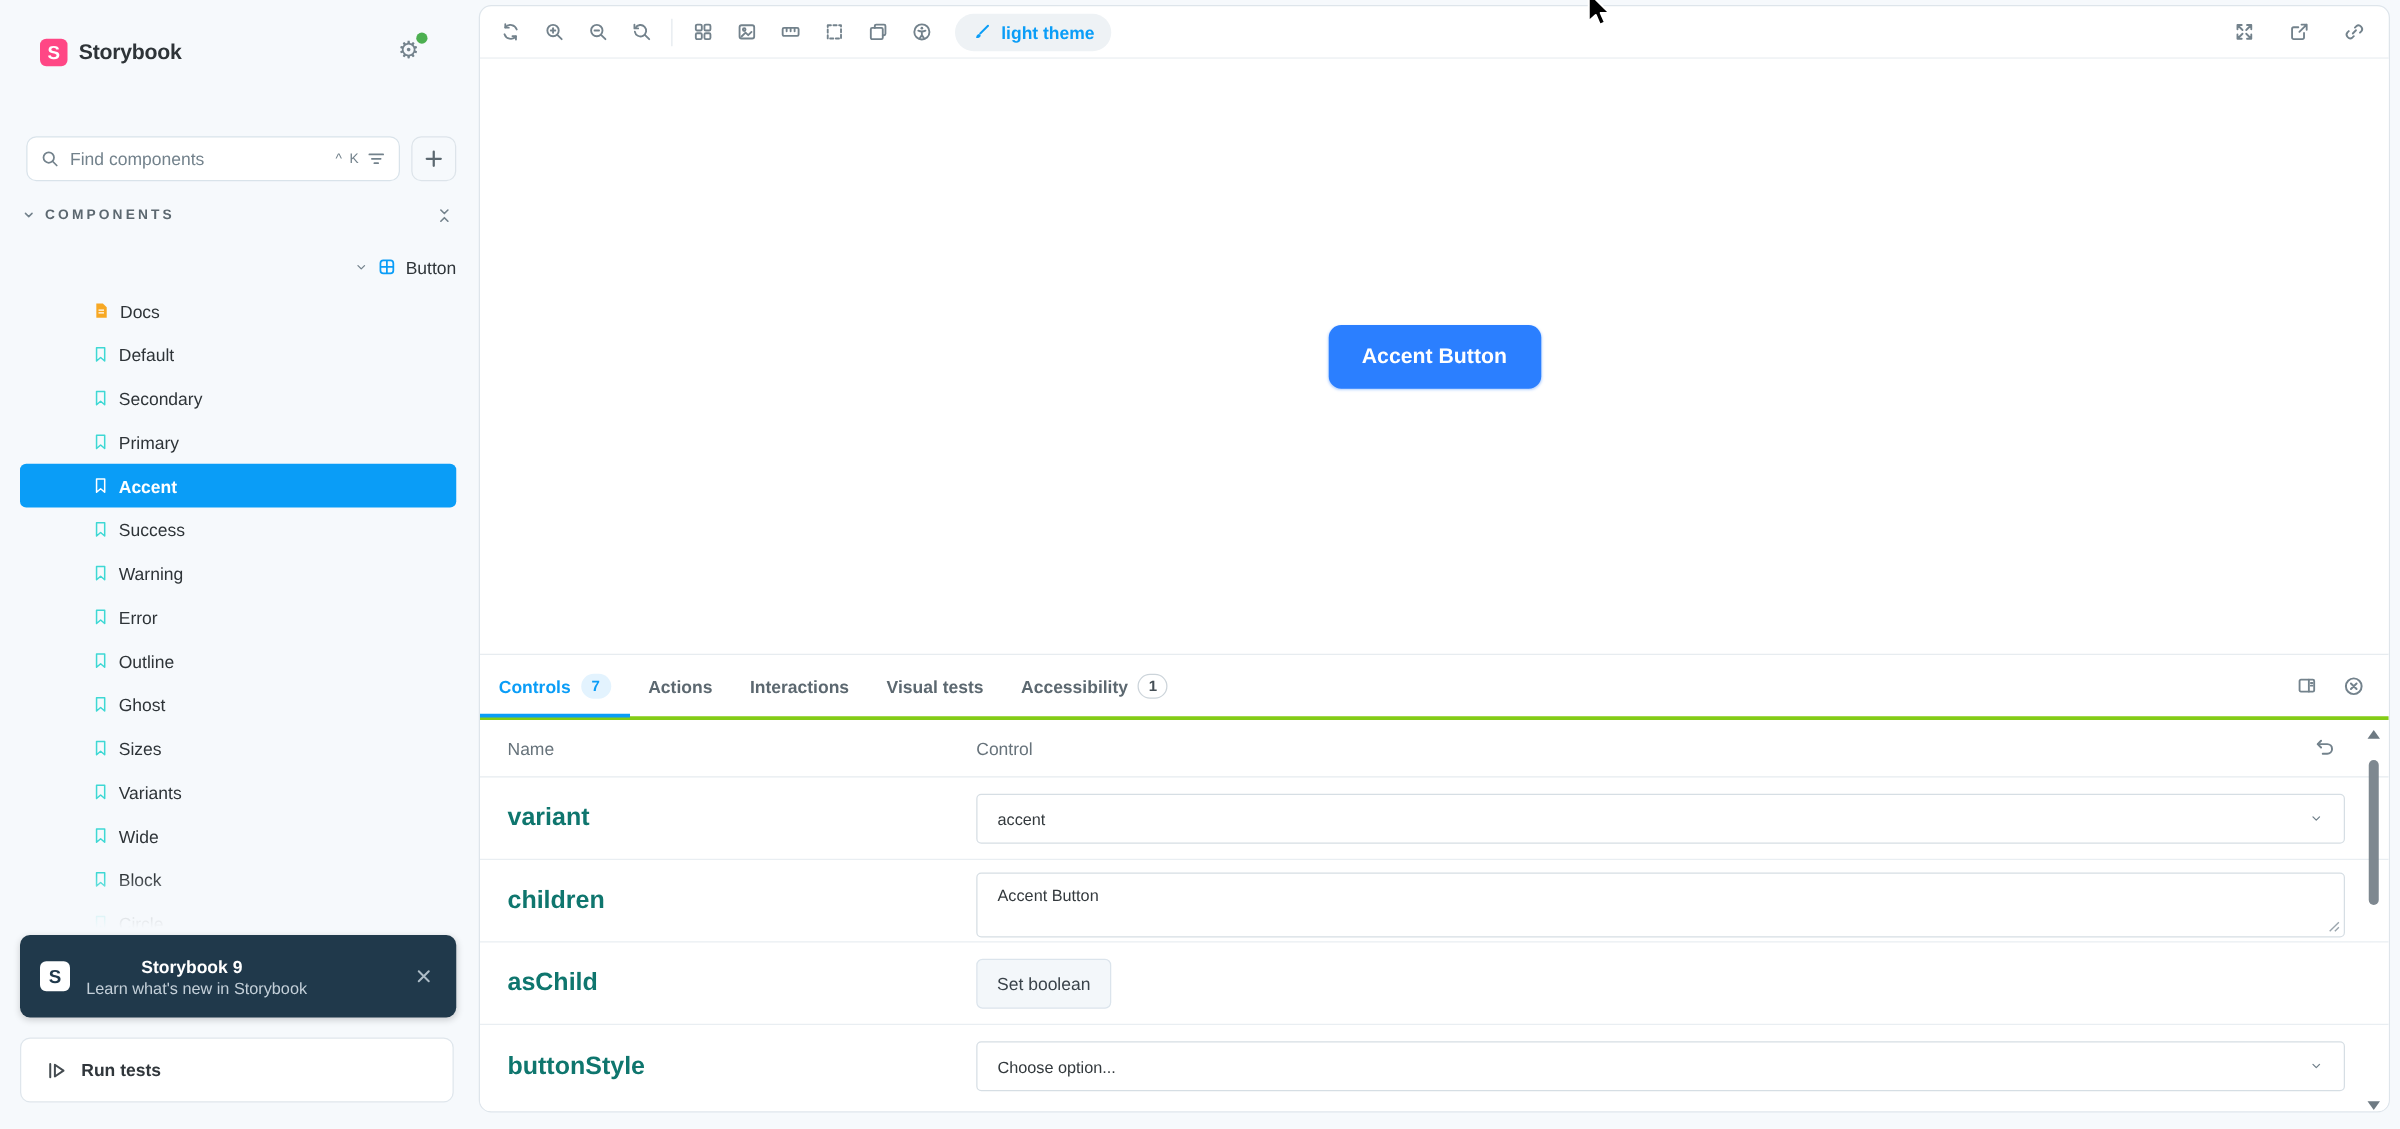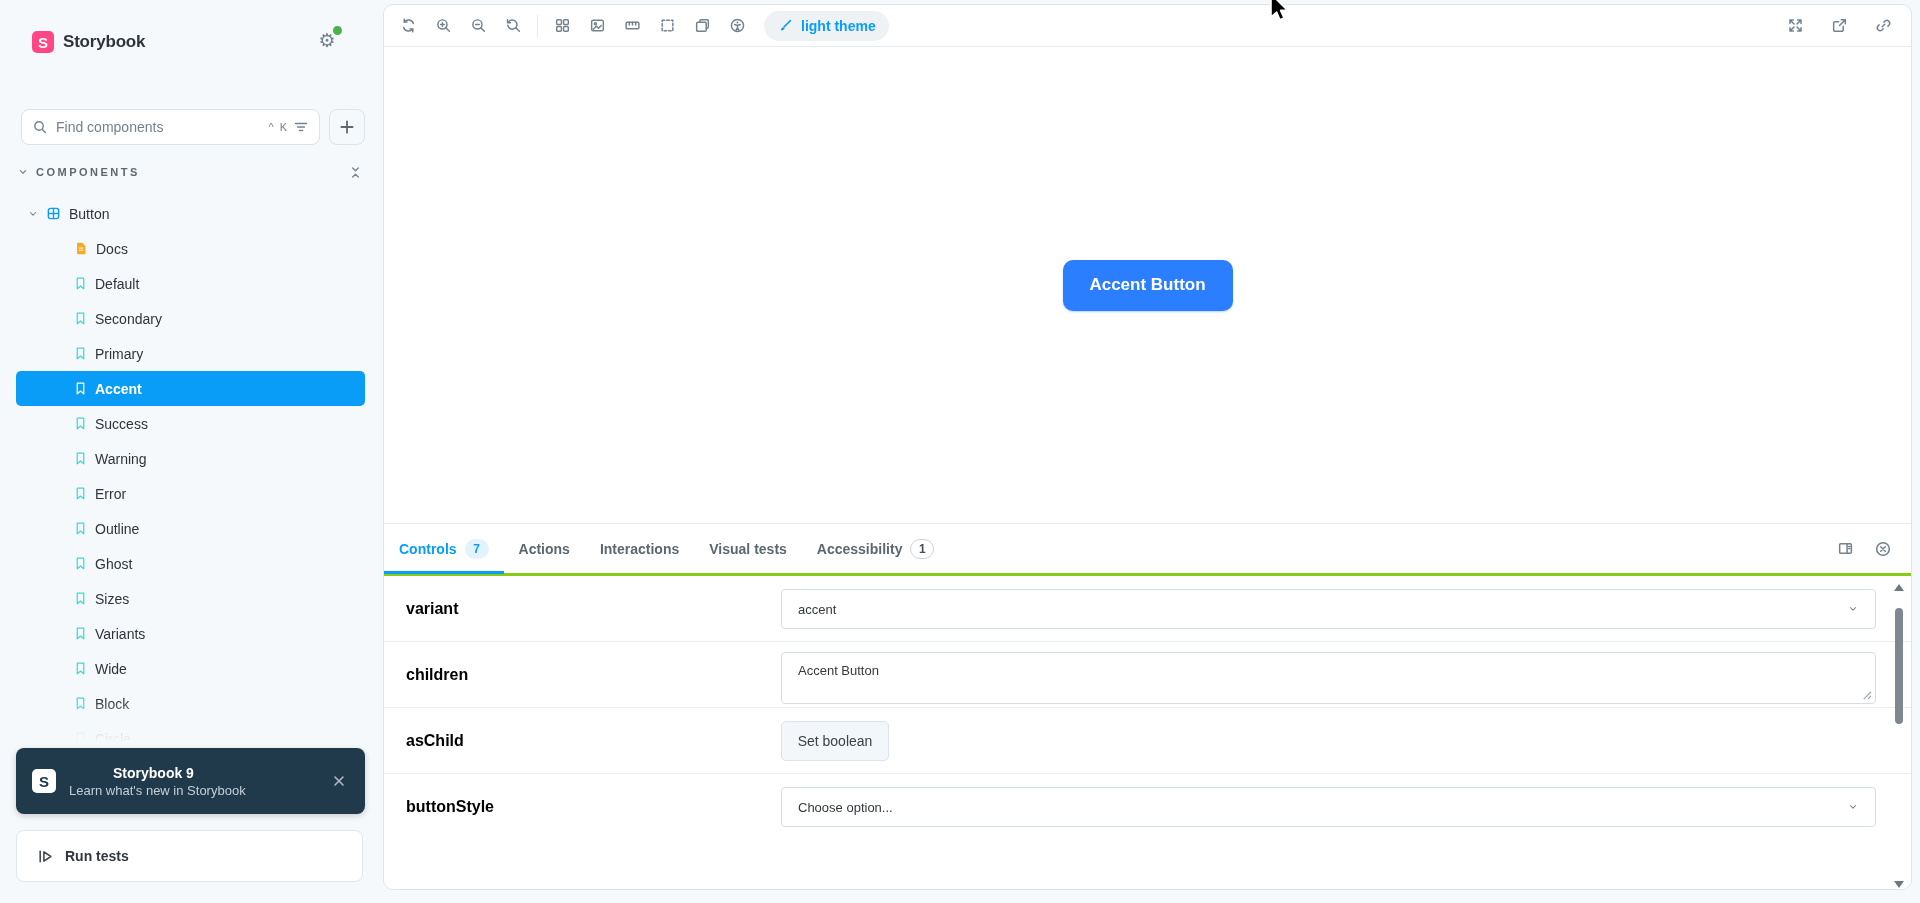--- a/index.html
+++ b/index.html
@@ -28,21 +28,21 @@
              align-items:center; justify-content:center; background:transparent; }
 
   .section-row { position:absolute; top:160px; left:16px; right:18px; height:24px; display:flex; align-items:center; }
   .section-label { margin-left:6px; font-size:11px; font-weight:bold; letter-spacing:2.5px; color:#5C6870; }
   .collapse-btn { margin-left:auto; width:20px; height:20px; display:flex; align-items:center; justify-content:center; }
 
   .tree { position:absolute; top:196px; left:0; right:0; height:560px; }
   .tree-row { height:35px; margin:0 18px 0 16px; display:flex; align-items:center; border-radius:5px;
               font-size:14px; color:#2E3438; cursor:pointer; }
   .tree-row .ti { margin-right:8px; flex:0 0 auto; }
-  .row-component { padding-left:11px; }
+  .row-component { padding-left:11px;justify-content:flex-end; }
   .row-component .caret { margin-right:7px; }
   .row-leaf { padding-left:58px; }
   .tree-row.selected { background:#0A9DF7; color:#FFFFFF; font-weight:bold; }
   .tree-row.selected .ic-bookmark path { stroke:#FFFFFF; }
   .fade-bottom { position:absolute; top:700px; left:0; right:0; height:50px; pointer-events:none;
                  background:linear-gradient(to bottom, rgba(246,249,252,0) 0%, #F6F9FC 85%); }
 
   .toast { position:absolute; top:748px; left:16px; width:349px; height:66px; background:#20394B;
            border-radius:8px; display:flex; align-items:center; padding:0 16px; box-shadow:0 2px 6px rgba(0,0,0,.18); }
   .toast-logo { width:24px; height:24px; border-radius:5px; background:#FFFFFF; color:#20394B; font-weight:bold;
@@ -86,21 +86,21 @@
   .tab-tools { margin-left:auto; display:flex; align-items:center; gap:18px; }
   .tab-tool { width:20px; height:20px; display:flex; align-items:center; justify-content:center; cursor:pointer; }
 
   .ctable { position:absolute; top:52px; left:0; right:0; bottom:0; }
   .thead { position:relative; height:46px; border-bottom:1px solid #E6EBF0; display:flex; align-items:center; }
   .th-name { position:absolute; left:22px; font-size:14px; color:#67737B; }
   .th-control { position:absolute; left:397px; font-size:14px; color:#67737B; }
   .undo-btn { position:absolute; right:40px; top:13px; width:20px; height:20px; cursor:pointer; }
   .crow { position:relative; height:66px; border-bottom:1px solid #E9EEF2; }
   .crow-name { position:absolute; left:22px; top:0; height:100%; display:flex; align-items:center;
-               font-size:16px; font-weight:bold; color:#000000; }
+               font-size:20px; font-weight:bold; color:#0f766e; }
   .ctrl { position:absolute; left:397px; right:35px; top:13px; }
   .select-box { height:40px; border:1px solid #D6DEE4; border-radius:4px; background:#fff; display:flex;
                 align-items:center; padding:0 16px; font-size:13px; color:#33393D; cursor:pointer; }
   .select-box .chev { margin-left:auto; }
   .textarea-box { position:relative; height:52px; top:-3px; border:1px solid #D6DEE4; border-radius:4px; background:#fff;
                   padding:10px 16px; font-size:13px; color:#33393D; cursor:text; }
   .resize-grip { position:absolute; right:3px; bottom:3px; }
   .bool-btn { width:108px; height:40px; background:#F3F7FA; border:1px solid #DBE4EC; border-radius:5px;
               font-family:inherit; font-size:14px; color:#3A434A; cursor:pointer; }
 
@@ -455,20 +455,30 @@
           <div class="tab-tool">
             <svg class="ic" width="18" height="18" viewBox="0 0 16 16">
               <circle cx="8" cy="8" r="5.6"></circle>
                 <path d="M6 6 L10 10 M10 6 L6 10"></path>
             </svg>
           </div>
         </div>
       </div>
 
       <div class="ctable">
+        <div class="thead">
+          <span class="th-name">Name</span>
+          <span class="th-control">Control</span>
+          <div class="undo-btn">
+            <svg class="ic" width="18" height="18" viewBox="0 0 16 16">
+              <path d="M5.2 3.2 L2.8 5.6 L5.2 8"></path>
+                <path d="M3.2 5.6 H9.6 A3.4 3.4 0 0 1 9.6 12.4 H6.4"></path>
+            </svg>
+          </div>
+        </div>
 
         <div class="crow">
           <span class="crow-name">variant</span>
           <div class="ctrl">
             <div class="select-box">
               <span>accent</span>
               <svg class="ic chev" width="12" height="12" viewBox="0 0 16 16">
                 <path d="M4.5 6 L8 9.5 L11.5 6"></path>
               </svg>
             </div>

